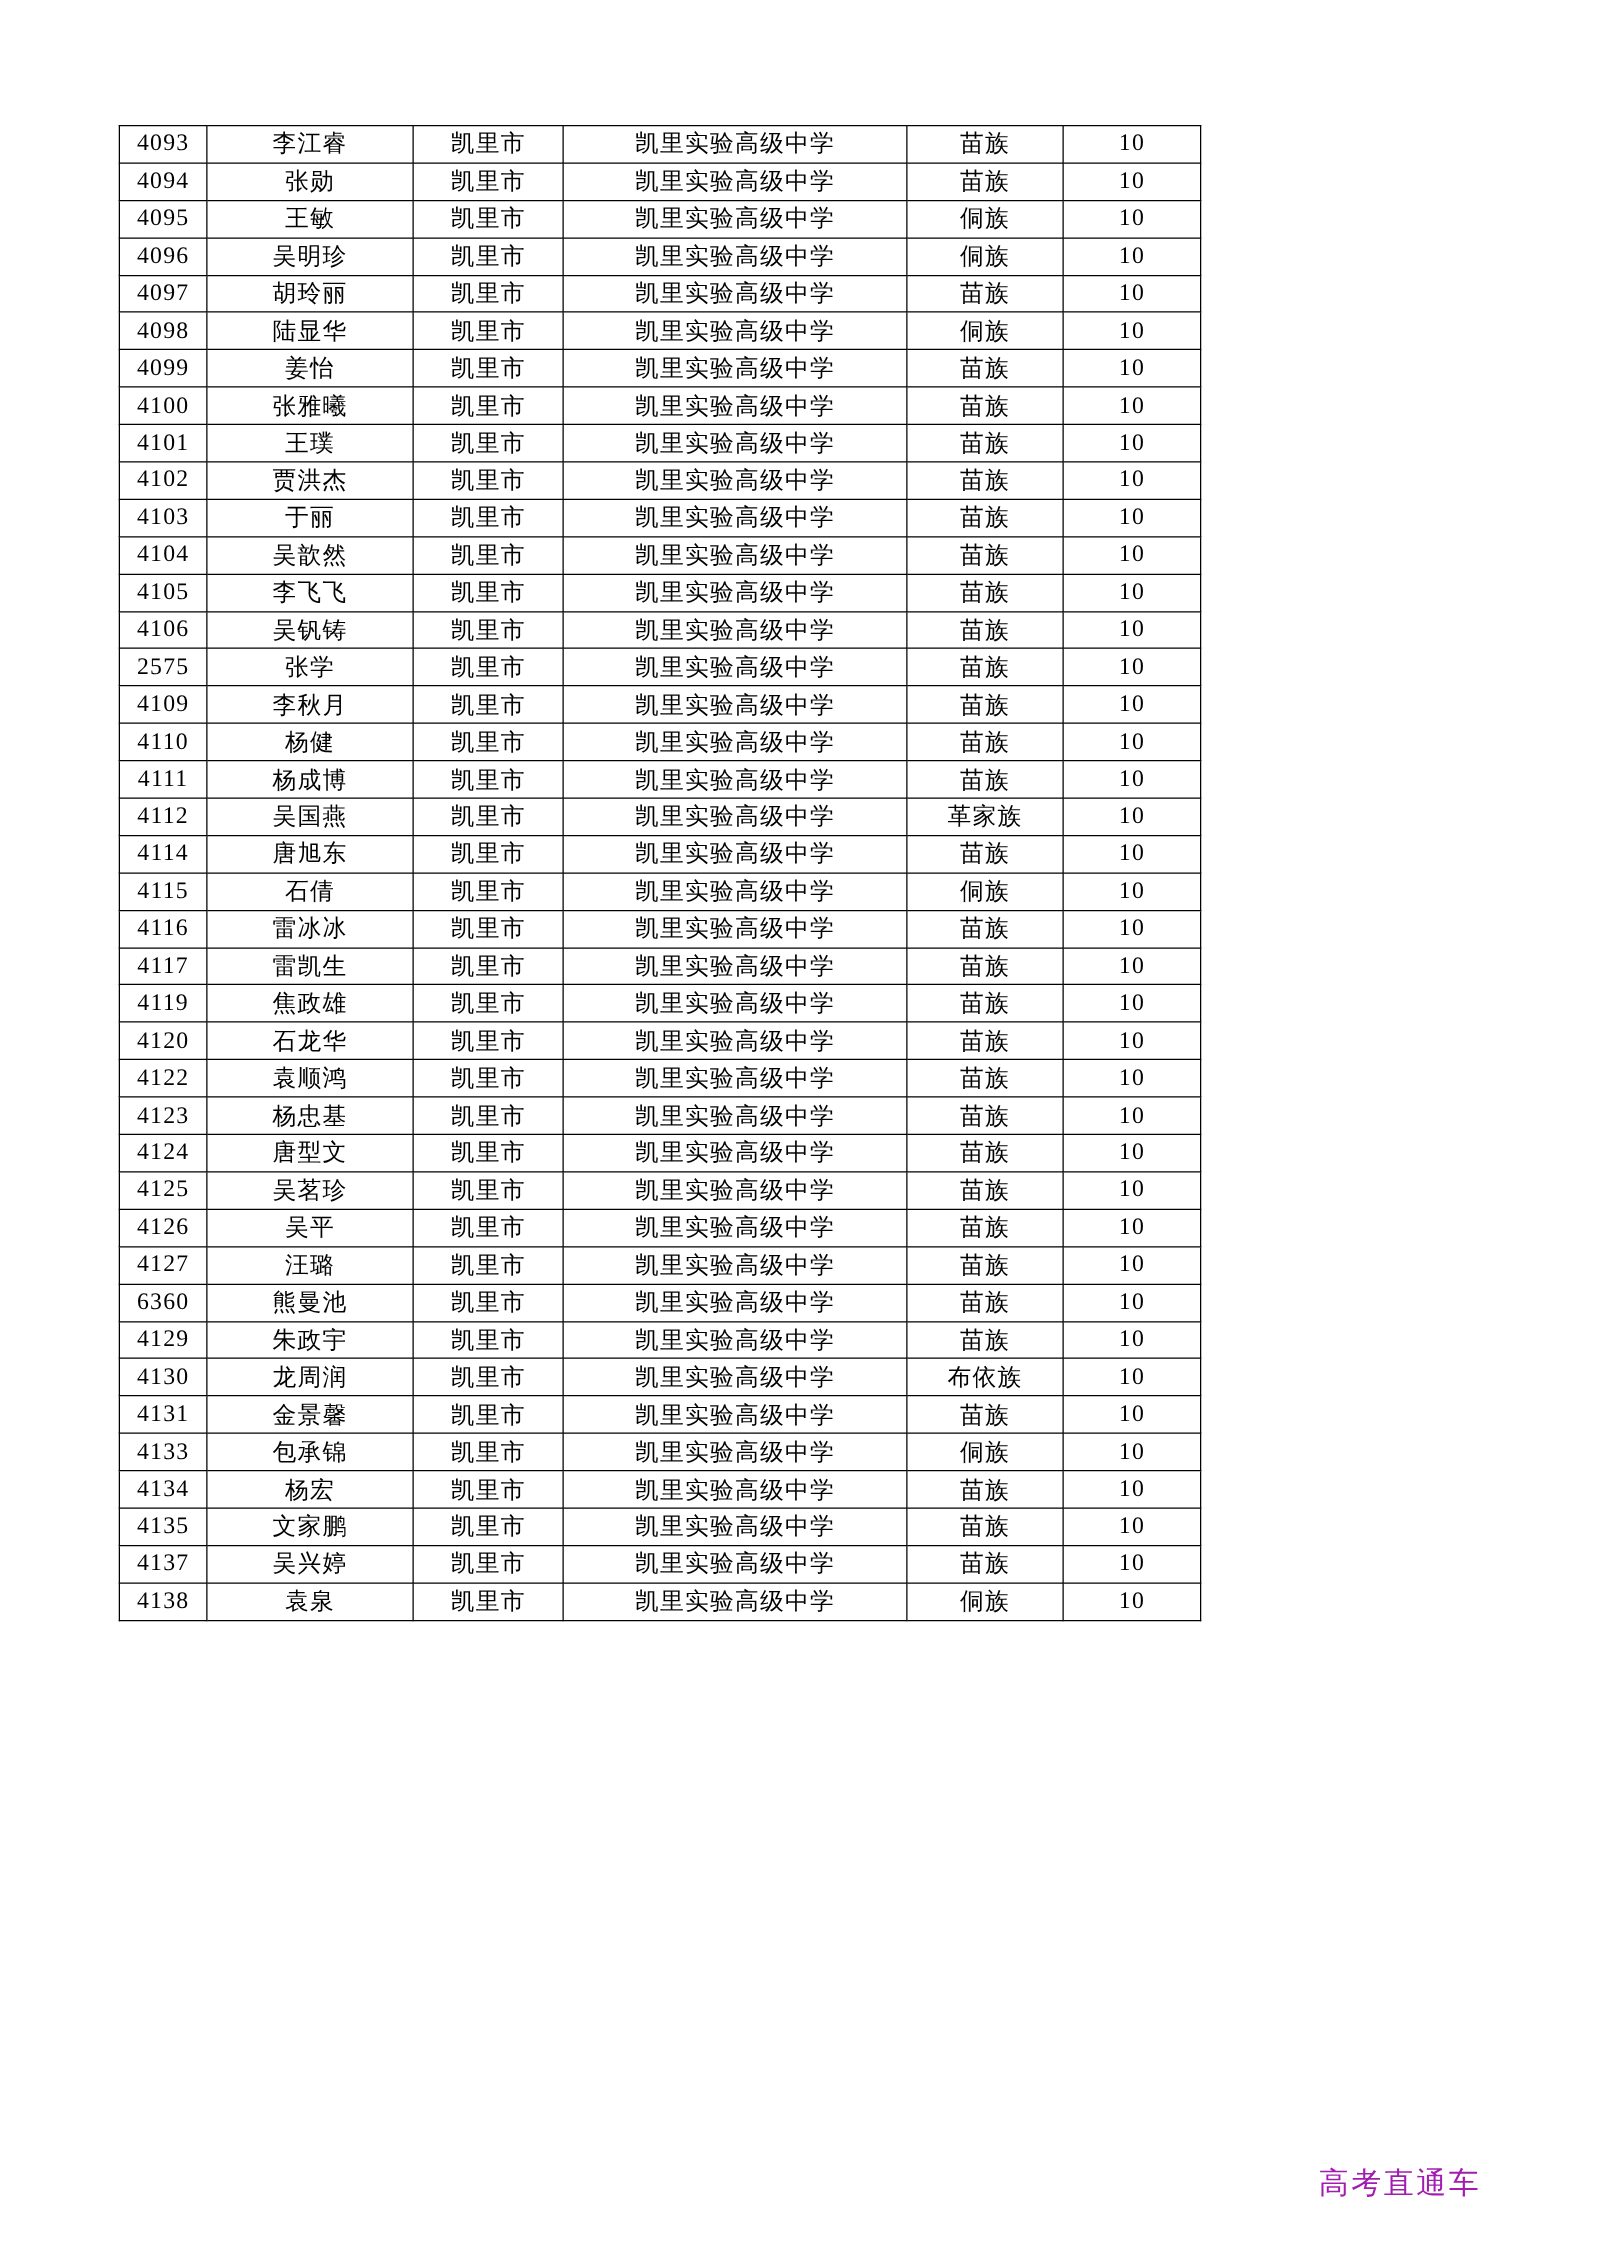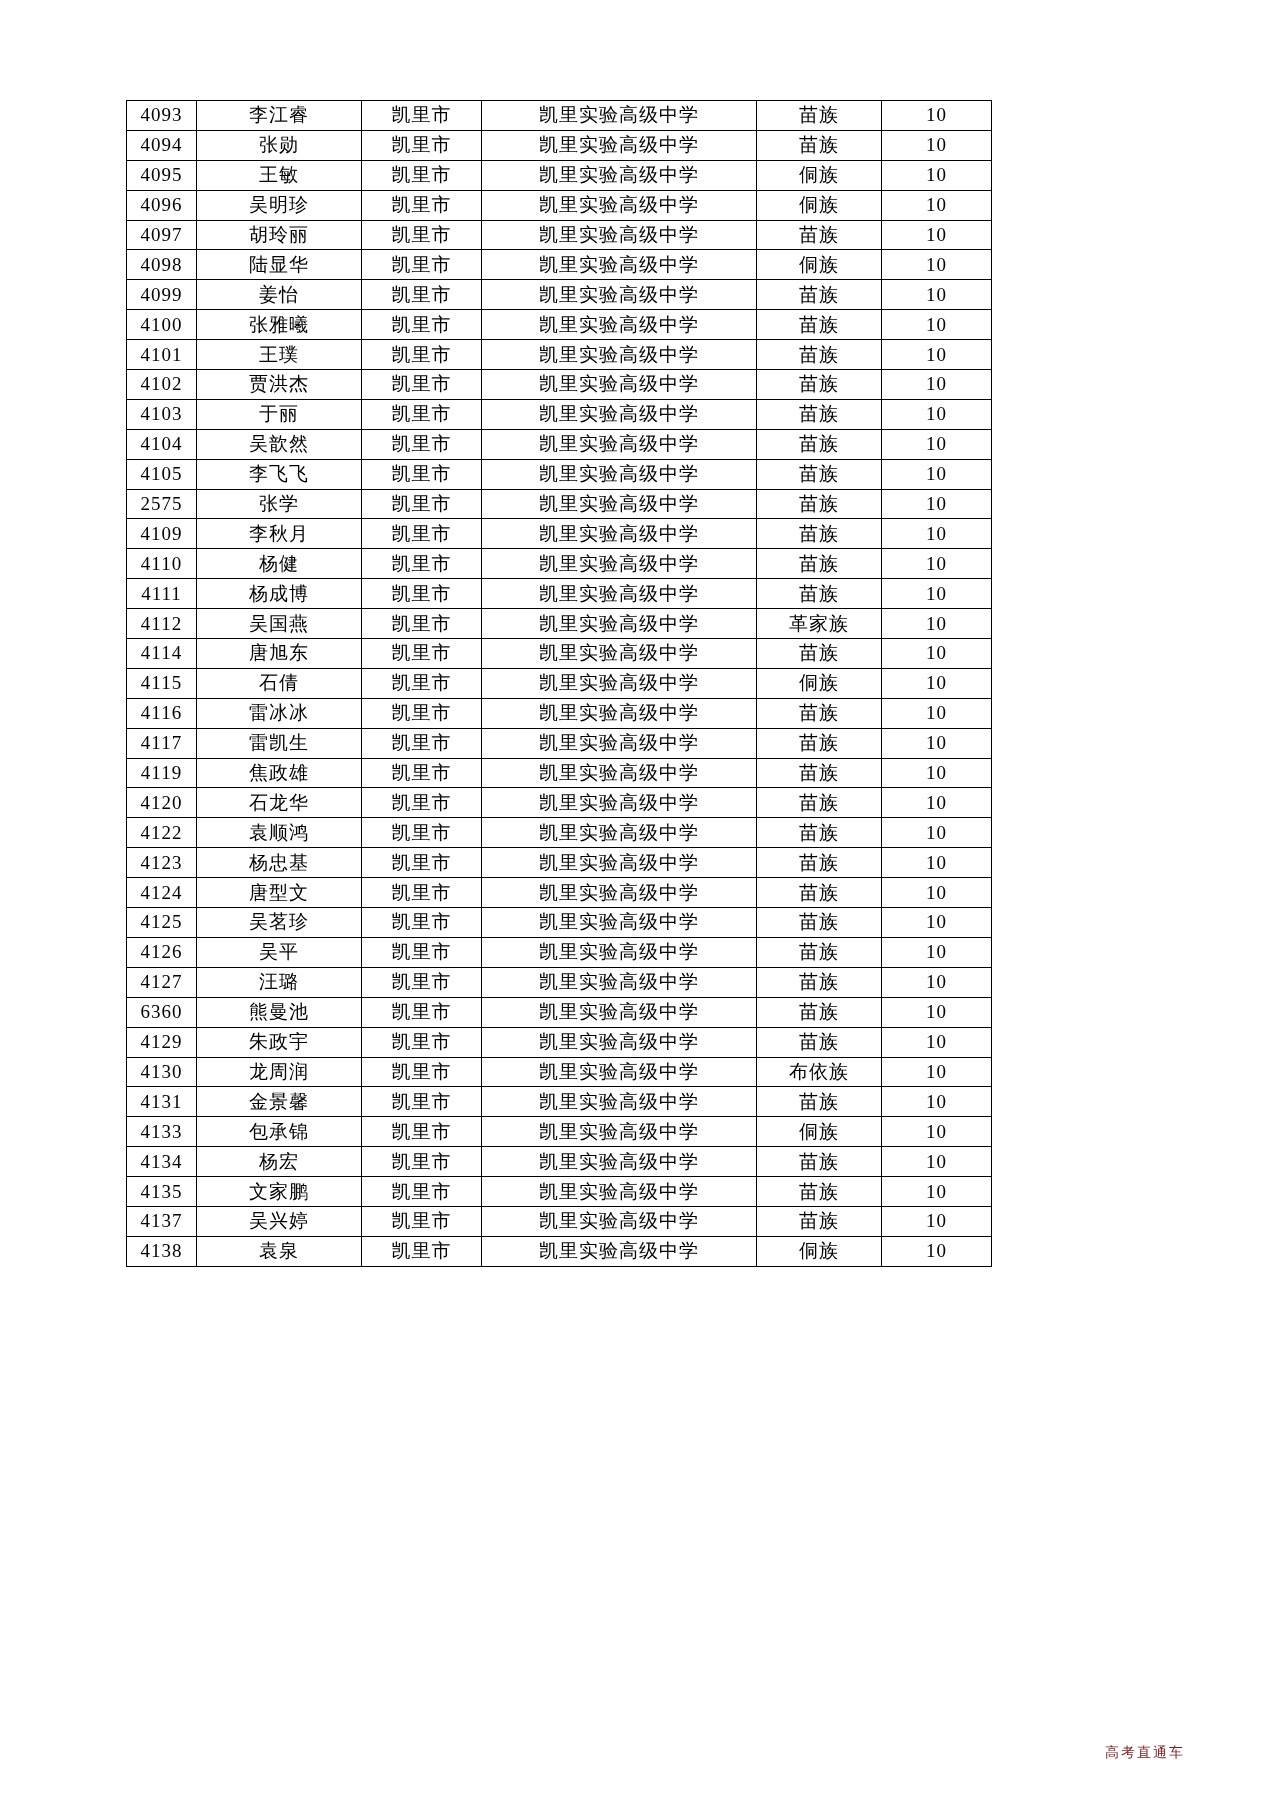--- a/index.html
+++ b/index.html
@@ -10,21 +10,20 @@
   body {
     width: 1280px;
     height: 1810px;
     position: relative;
     font-family: "Liberation Serif", "DejaVu Serif", serif;
     color: #000000;
   }
   .page {
     position: absolute;
     inset: 0;
-    margin-left: 31px;
   }
   table.roster {
     position: absolute;
     left: 95px;
     top: 100px;
     border-collapse: collapse;
     table-layout: fixed;
     width: 865px;
   }
   table.roster td {
@@ -41,22 +40,22 @@
   col.c-serial    { width: 70px; }
   col.c-name      { width: 165px; }
   col.c-city      { width: 120px; }
   col.c-school    { width: 275px; }
   col.c-ethnicity { width: 125px; }
   col.c-score     { width: 110px; }
   .watermark {
     position: absolute;
     right: 95px;
     bottom: 48px;
-    font-size: 14px;
-    color: #7f1d1d;
+    font-size: 24px;
+    color: #a21caf;
     font-family: "Liberation Sans", "DejaVu Sans", sans-serif;
     letter-spacing: 2px;
   }
 </style>
 </head>
 <body>
 
 <div class="page">
 
   <table class="roster">
@@ -179,20 +178,28 @@
 
   <tr>
     <td>4105</td>
     <td>李飞飞</td>
     <td>凯里市</td>
     <td>凯里实验高级中学</td>
     <td>苗族</td>
     <td>10</td>
   </tr>
 
+  <tr>
+    <td>4106</td>
+    <td>吴钒铸</td>
+    <td>凯里市</td>
+    <td>凯里实验高级中学</td>
+    <td>苗族</td>
+    <td>10</td>
+  </tr>
 
   <tr>
     <td>2575</td>
     <td>张学</td>
     <td>凯里市</td>
     <td>凯里实验高级中学</td>
     <td>苗族</td>
     <td>10</td>
   </tr>
 

